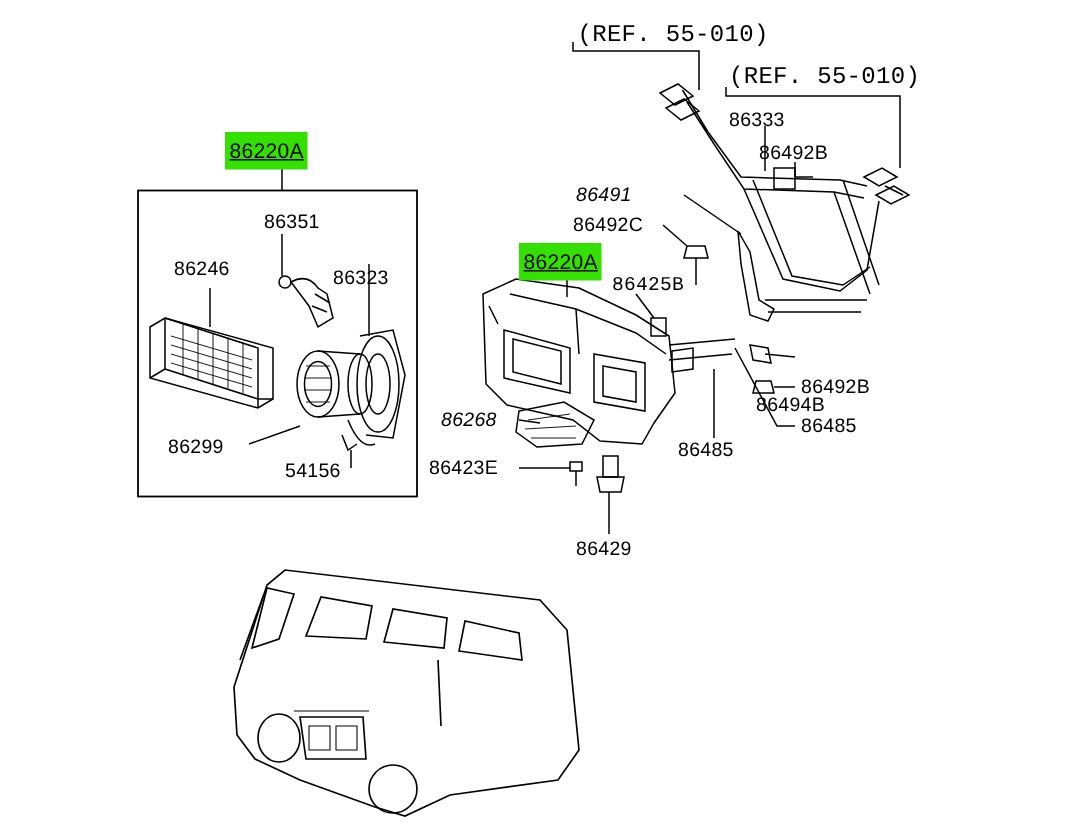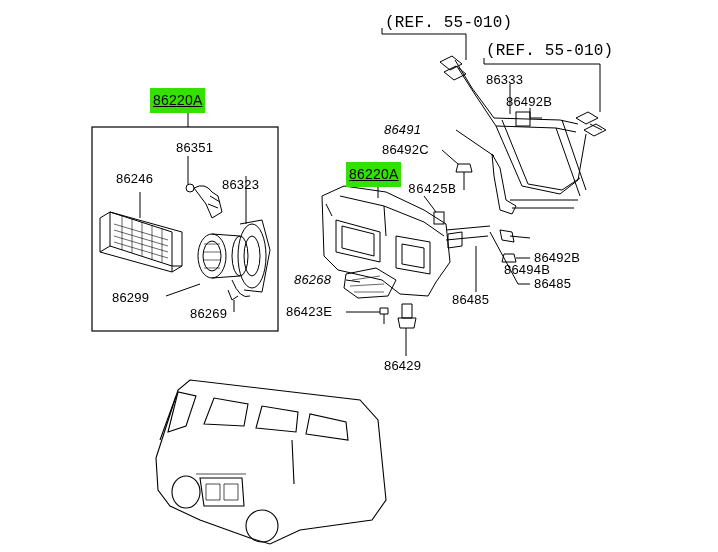--- a/index.html
+++ b/index.html
@@ -156,21 +156,21 @@
 </svg>
 
 <span class="lbl ref" style="left:385px; top:16px;">(REF. 55-010)</span>
 <span class="lbl ref" style="left:486px; top:44px;">(REF. 55-010)</span>
 
 <span class="lbl hl" style="left: 150px; top: 88px; font-size: 14px; background: rgb(51, 224, 0);">86220A</span>
 <span class="lbl" style="left:164px; top:140px;margin-left:12px;">86351</span>
 <span class="lbl" style="left:116px; top:171px;">86246</span>
 <span class="lbl" style="left:222px; top:177px;">86323</span>
 <span class="lbl" style="left:112px; top:290px;">86299</span>
-<span class="lbl" style="left:190px; top:306px;">86269</span>
+<span class="lbl" style="left:190px; top:306px;">54156</span>
 
 <span class="lbl" style="left:486px; top:72px;">86333</span>
 <span class="lbl" style="left:506px; top:94px;">86492B</span>
 <span class="lbl" style="left:384px; top:122px;font-style:italic;">86491</span>
 <span class="lbl" style="left:382px; top:142px;">86492C</span>
 <span class="lbl hl" style="left: 346px; top: 162px; font-size: 14px; background: rgb(51, 224, 0);">86220A</span>
 <span class="lbl" style="left:408px; top:182px;font-family:Liberation Mono, monospace;">86425B</span>
 <span class="lbl" style="left:504px; top:230px;margin-top:32px;">86494B</span>
 <span class="lbl" style="left:534px; top:250px;">86492B</span>
 <span class="lbl" style="left:294px; top:272px;font-style:italic;">86268</span>

